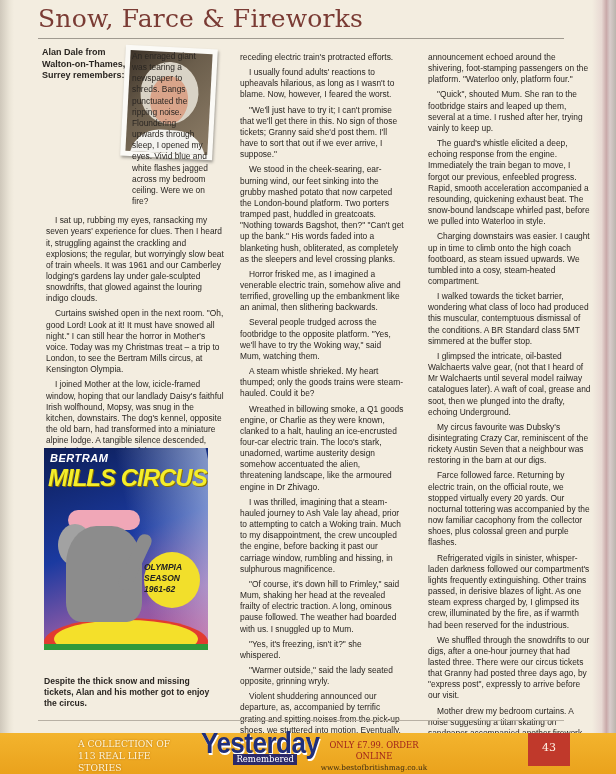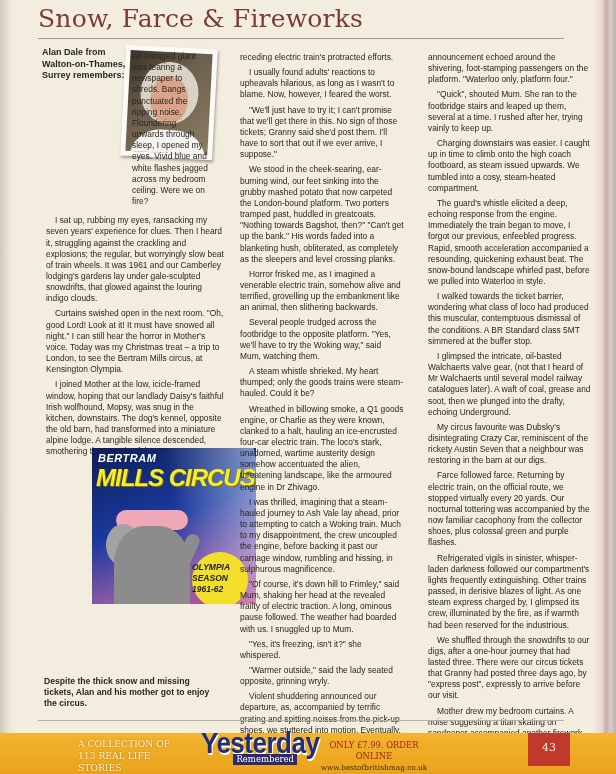--- a/index.html
+++ b/index.html
@@ -43,24 +43,23 @@
     box-shadow:1px 2px 3px rgba(0,0,0,0.35);
   }
   .photo-inner {
     width:82px; height:101px; position:relative; overflow:hidden;
     background:linear-gradient(135deg,#3c3228 0%,#6b5e4c 40%,#8c7c66 100%);
   }
   .hair { position:absolute; left:12px; top:10px; width:58px; height:62px; border-radius:50%; background:#d9d3c6; }
   .face { position:absolute; left:22px; top:24px; width:38px; height:48px; border-radius:50%; background:#d9a48a; }
   .shirt { position:absolute; left:4px; top:78px; width:76px; height:30px; border-radius:30px 30px 0 0; background:#f4f3ef; }
   .poster {
-    position:absolute; left:44px; top:448px; width:164px; height:156px;
+    position:absolute; left:44px; top:448px; width:164px; height:202px;
     background:linear-gradient(160deg,#0d1e57 0%,#1b3aa0 45%,#8e5aa6 75%,#c24a8a 100%);
     overflow:hidden;
-    margin-left:48px;
   }
   .poster .beam { position:absolute; right:-20px; top:-10px; width:90px; height:240px; background:linear-gradient(to left,rgba(220,235,255,0.55),rgba(220,235,255,0)); transform:rotate(-12deg); }
   .poster .p-small { position:absolute; left:6px; top:4px; color:#fff; font-style:italic; font-weight:bold; font-size:11px; letter-spacing:0.5px; }
   .poster .p-big { position:absolute; left:4px; top:16px; color:#f5ee2a; font-style:italic; font-weight:bold; font-size:24px; letter-spacing:-1px; text-shadow:1px 1px 0 #8a6f00; }
   .poster .ring1 { position:absolute; left:0; top:170px; width:164px; height:48px; border-radius:50%; background:#e23b2f; }
   .poster .ring2 { position:absolute; left:10px; top:172px; width:144px; height:38px; border-radius:50%; background:#f4e02a; }
   .poster .ring3 { position:absolute; left:-6px; top:196px; width:176px; height:30px; background:#2f9a3b; }
   .poster .elephant-body { position:absolute; left:22px; top:78px; width:76px; height:96px; background:#8c8c8c; border-radius:40% 40% 20% 20%; }
   .poster .ear { position:absolute; left:14px; top:76px; width:34px; height:42px; background:#a2a2a2; border-radius:50%; }
   .poster .bow { position:absolute; left:24px; top:62px; width:72px; height:20px; background:#f0a7b7; border-radius:10px; }
@@ -170,22 +169,22 @@
   <p>"Of course, it's down hill to Frimley," said Mum, shaking her head at the revealed frailty of electric traction. A long, ominous pause followed. The weather had boarded with us. I snuggled up to Mum.</p>
   <p>"Yes, it's freezing, isn't it?" she whispered.</p>
   <p>"Warmer outside," said the lady seated opposite, grinning wryly.</p>
   <p>Violent shuddering announced our departure, as, accompanied by terrific grating and spitting noises from the pick-up shoes, we stuttered into motion. Eventually, having changed to another faltering electric, its windows juddering in their frames like chattering teeth, we staggered into Woking.</p>
   <p>A barely comprehensible tannoy</p>
 </div>
 
 <div class="col col3">
   <p class="noindent">announcement echoed around the shivering, foot-stamping passengers on the platform. "Waterloo only, platform four."</p>
   <p>"Quick", shouted Mum. She ran to the footbridge stairs and leaped up them, several at a time. I rushed after her, trying vainly to keep up.</p>
+  <p>The guard's whistle elicited a deep, echoing response from the engine. Immediately the train began to move, I forgot our previous, enfeebled progress. Rapid, smooth acceleration accompanied a resounding, quickening exhaust beat. The snow-bound landscape whirled past, before we pulled into Waterloo in style.</p>
   <p>Charging downstairs was easier. I caught up in time to climb onto the high coach footboard, as steam issued upwards. We tumbled into a cosy, steam-heated compartment.</p>
-  <p>The guard's whistle elicited a deep, echoing response from the engine. Immediately the train began to move, I forgot our previous, enfeebled progress. Rapid, smooth acceleration accompanied a resounding, quickening exhaust beat. The snow-bound landscape whirled past, before we pulled into Waterloo in style.</p>
   <p>I walked towards the ticket barrier, wondering what class of loco had produced this muscular, contemptuous dismissal of the conditions. A BR Standard class 5MT simmered at the buffer stop.</p>
   <p>I glimpsed the intricate, oil-basted Walchaerts valve gear, (not that I heard of Mr Walchaerts until several model railway catalogues later). A waft of coal, grease and soot, then we plunged into the drafty, echoing Underground.</p>
   <p>My circus favourite was Dubsky's disintegrating Crazy Car, reminiscent of the rickety Austin Seven that a neighbour was restoring in the barn at our digs.</p>
   <p>Farce followed farce. Returning by electric train, on the official route, we stopped virtually every 20 yards. Our nocturnal tottering was accompanied by the now familiar cacophony from the collector shoes, plus colossal green and purple flashes.</p>
   <p>Refrigerated vigils in sinister, whisper-laden darkness followed our compartment's lights frequently extinguishing. Other trains passed, in derisive blazes of light. As one steam express charged by, I glimpsed its crew, illuminated by the fire, as if warmth had been reserved for the industrious.</p>
   <p>We shuffled through the snowdrifts to our digs, after a one-hour journey that had lasted three. There were our circus tickets that Granny had posted three days ago, by "express post", expressly to arrive before our visit.</p>
   <p>Mother drew my bedroom curtains. A noise suggesting a titan skating on sandpaper accompanied another firework display on the ceiling.</p>
 </div>
 
 <div class="footer-rule"></div>

